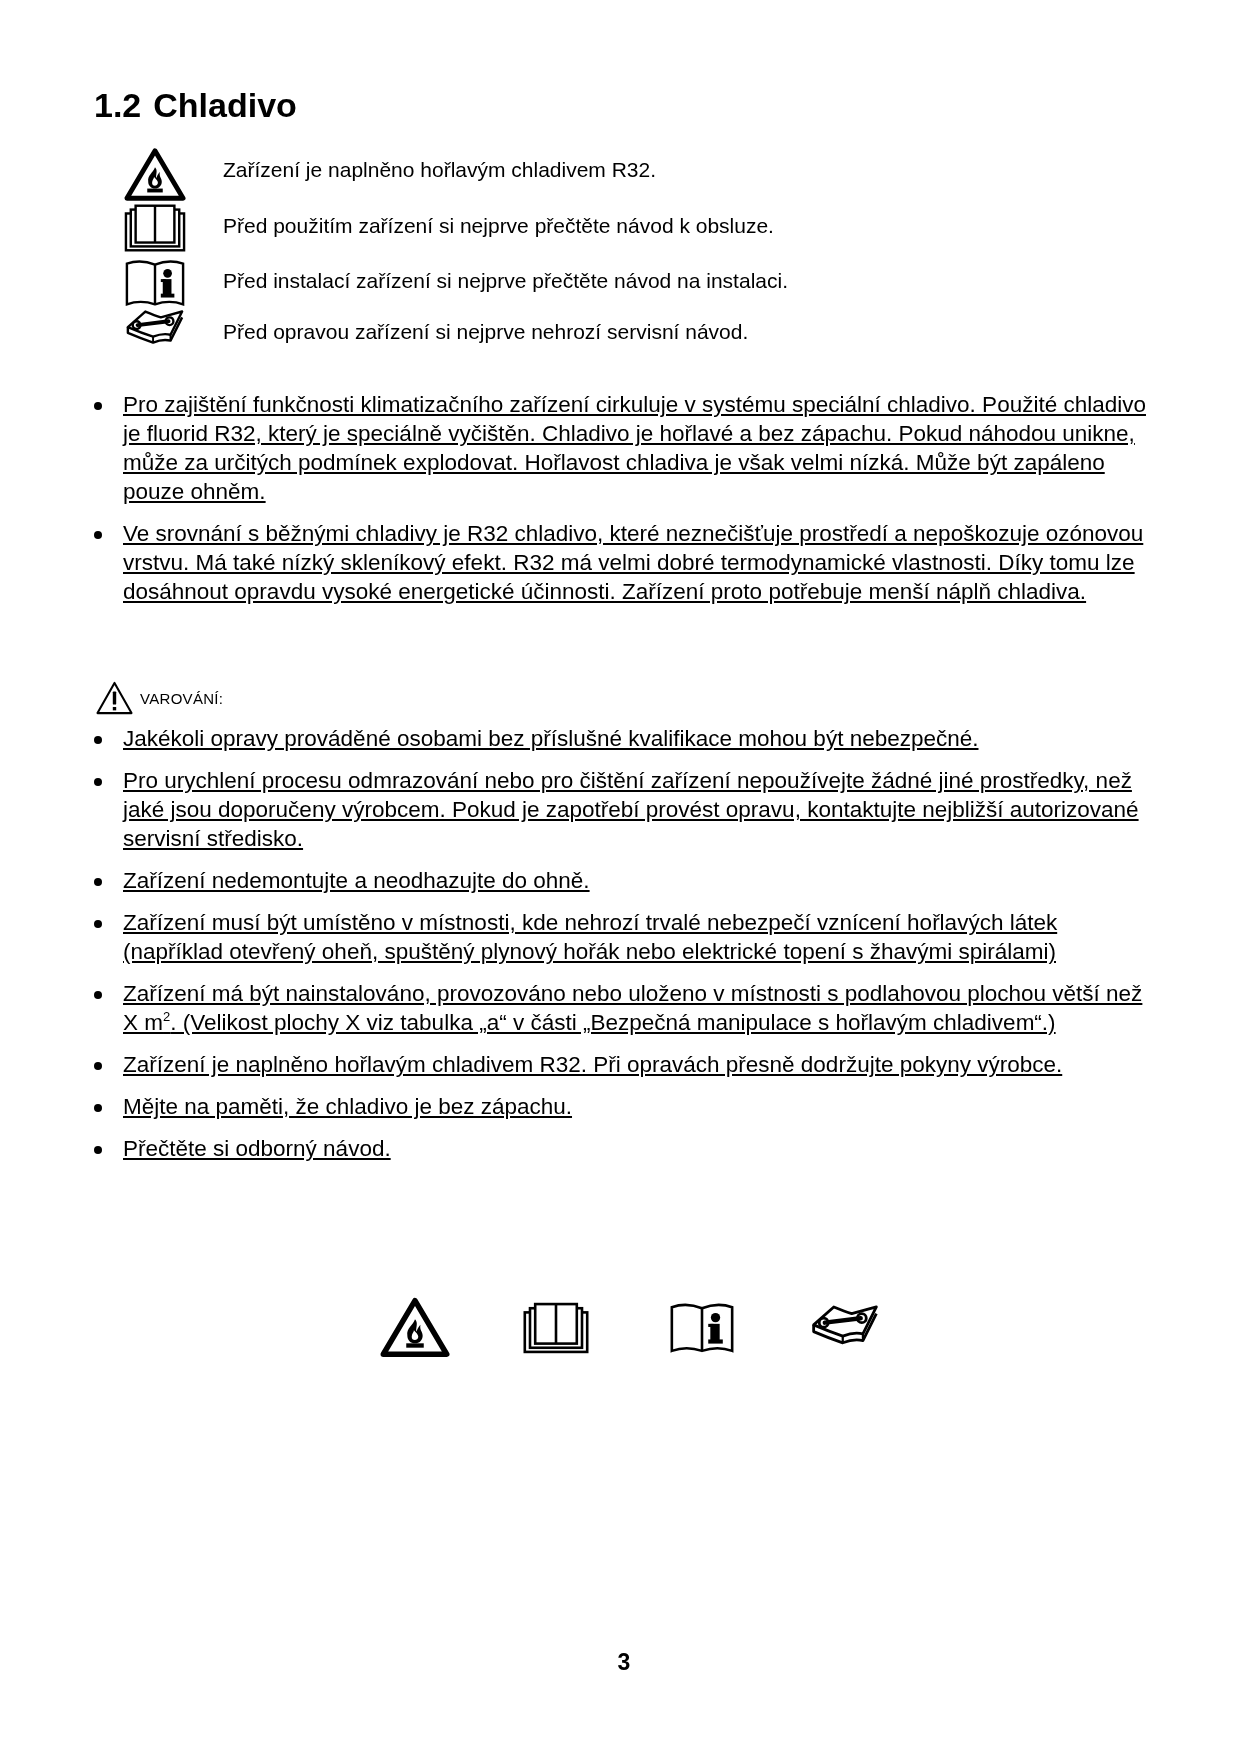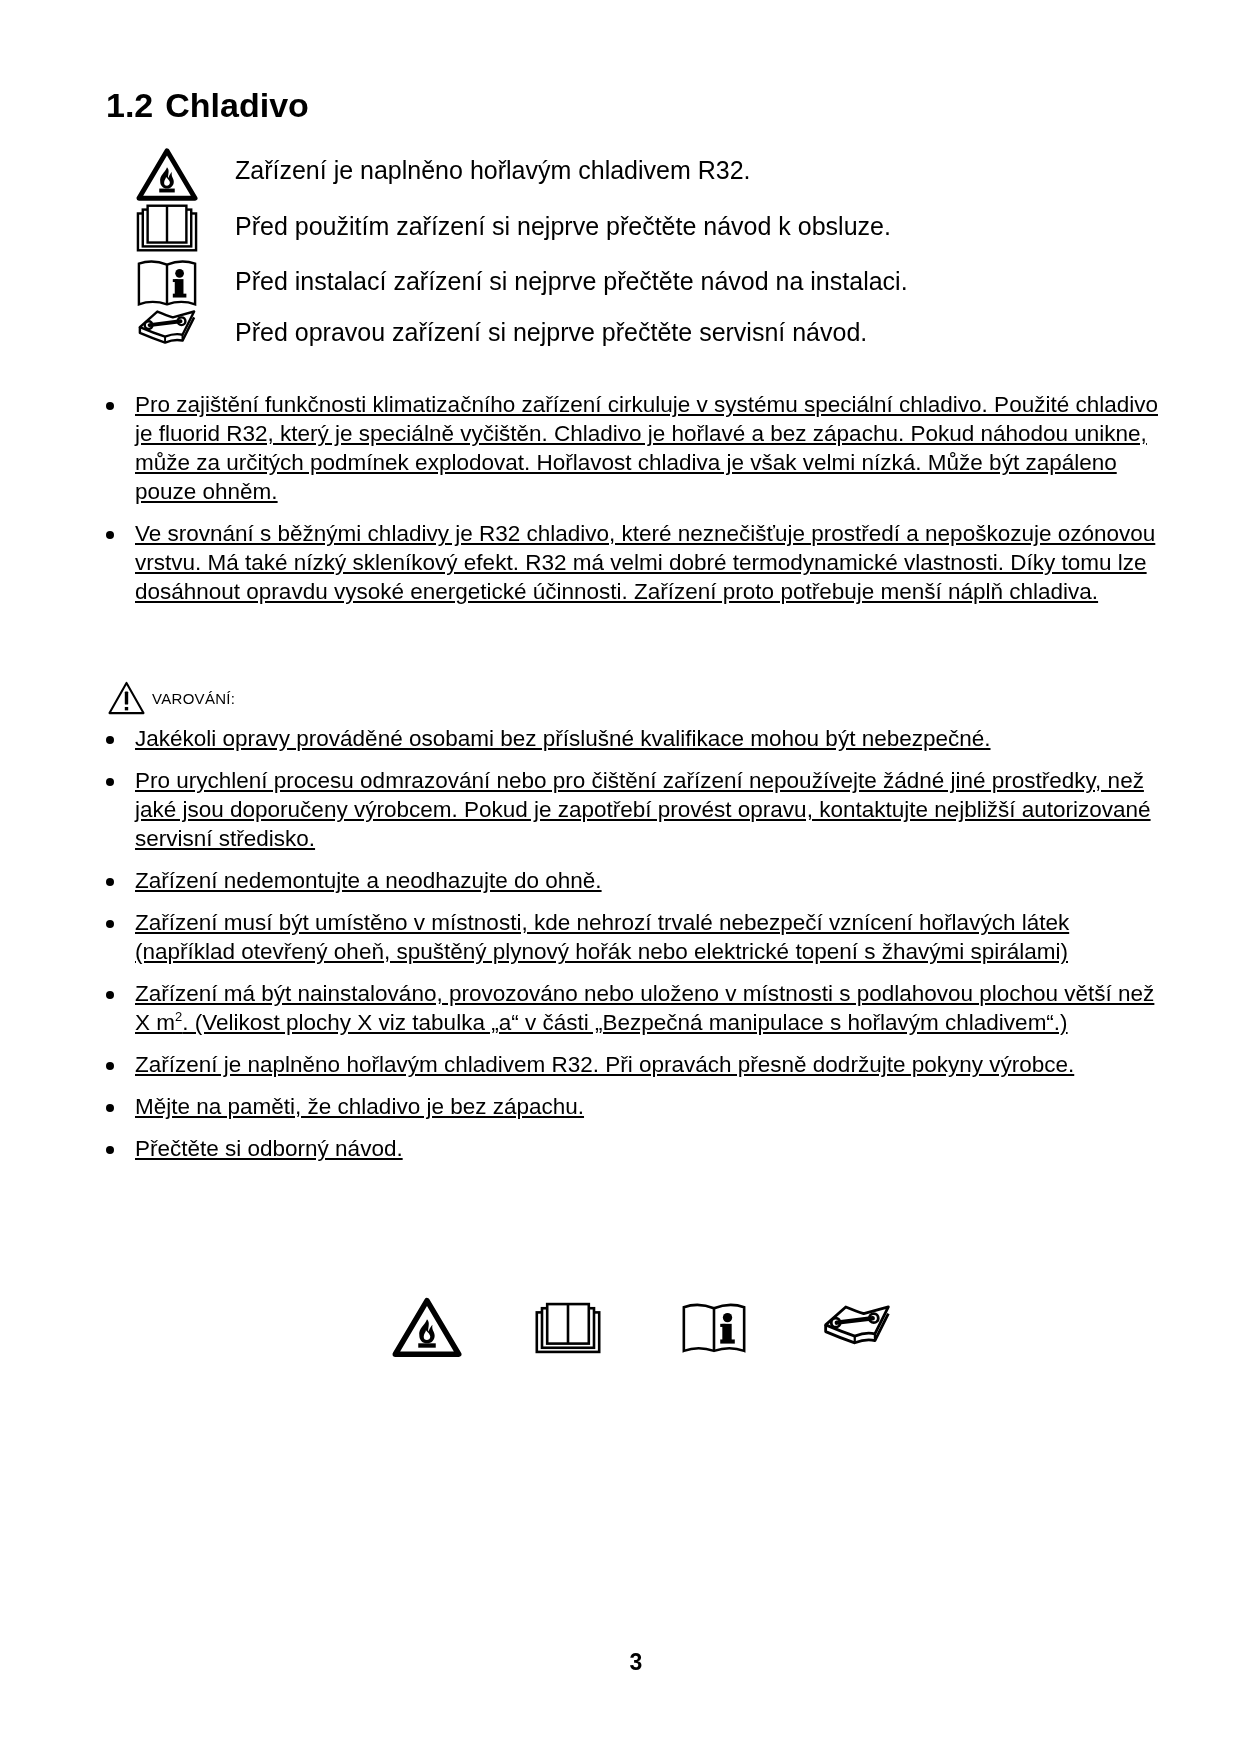--- a/index.html
+++ b/index.html
@@ -1,25 +1,25 @@
 <!DOCTYPE html>
 <html><head>
   <meta charset="utf-8">
   <style>
     html, body { margin: 0; padding: 0; background: #ffffff; }
     body { width: 1240px; height: 1754px; position: relative; overflow: hidden;
            font-family: "Liberation Sans", sans-serif; color: #000; }
-    .page { position: absolute; left: 16px; top: 0; width: 1148px; height: 1754px; padding-left: 13px; }
+    .page { position: absolute; left: 4px; top: 0; width: 1148px; height: 1754px; padding-left: 13px; }
     h1.section-title { position: absolute; left: 90px; top: 86px; margin: 0;
            font-size: 34px; font-weight: bold; letter-spacing: 0px; }
     h1 .num { margin-right: 12px; }
     .symbols { position: absolute; left: 120px; top: 155px; width: 1000px; }
     .sym-row { position: absolute; left: 0; height: 50px; width: 1000px; }
     .sym-row .icon { position: absolute; left: 0; width: 62px; height: 50px; }
-    .sym-row .text { position: absolute; left: 99px; font-size: 25px; line-height: 26px; white-space: nowrap; text-align: right; }
+    .sym-row .text { position: absolute; left: 99px; font-size: 21px; line-height: 26px; white-space: nowrap; text-align: right; }
     ul.bullets { position: absolute; left: 88px; width: 1070px; margin: 0; padding: 0; list-style: none; }
     ul.bullets li { position: relative; padding-left: 31px; font-size: 22.5px; line-height: 29px; margin: 0 0 13px 0; text-decoration: underline; }
     ul.bullets li .dot { position: absolute; left: 2px; top: 12px; width: 8px; height: 8px; border-radius: 50%; background: #000; }
     .warning { position: absolute; left: 91px; top: 680px; height: 36px; display: flex; align-items: center; }
     .warning .warn-icon { width: 39px; height: 34px; margin-right: 6px; }
     .warning .label { font-size: 15px; font-weight: normal; letter-spacing: 0.3px; }
     .bottom-icons { position: absolute; top: 1296px; left: 370px; width: 520px; height: 70px; }
     .bottom-icons .bicon { position: absolute; top: 0; height: 64px; }
     .page-number { position: absolute; left: 0; width: 1240px; top: 1649px; text-align: center; font-size: 23px; font-weight: bold; }
     sup { font-size: 13px; line-height: 0; vertical-align: 9px; }
@@ -87,21 +87,21 @@
     <div class="sym-row" style="top:111px">
       <svg class="icon" style="top:-8px">
           <use href="#sym-info"></use>
         </svg>
       <span class="text" style="top:2px">Před instalací zařízení si nejprve přečtěte návod na instalaci.</span>
     </div>
     <div class="sym-row" style="top:162px">
       <svg class="icon" style="top:-14px">
           <use href="#sym-service"></use>
         </svg>
-      <span class="text" style="top:2px">Před opravou zařízení si nejprve přečtěte servisní návod.</span>
+      <span class="text" style="top:2px">Před opravou zařízení si nejprve nehrozí servisní návod.</span>
     </div>
   </div>
 
   <ul class="bullets" style="top:390px">
     <li><span class="dot"></span><span>Pro zajištění funkčnosti klimatizačního zařízení cirkuluje v systému speciální chladivo. Použité chladivo je fluorid R32, který je speciálně vyčištěn. Chladivo je hořlavé a bez zápachu. Pokud náhodou unikne, může za určitých podmínek explodovat. Hořlavost chladiva je však velmi nízká. Může být zapáleno pouze ohněm.</span></li>
     <li><span class="dot"></span><span>Ve srovnání s běžnými chladivy je R32 chladivo, které neznečišťuje prostředí a nepoškozuje ozónovou vrstvu. Má také nízký skleníkový efekt. R32 má velmi dobré termodynamické vlastnosti. Díky tomu lze dosáhnout opravdu vysoké energetické účinnosti. Zařízení proto potřebuje menší náplň chladiva.</span></li>
   </ul>
 
   <div class="warning">
     <svg class="warn-icon">

